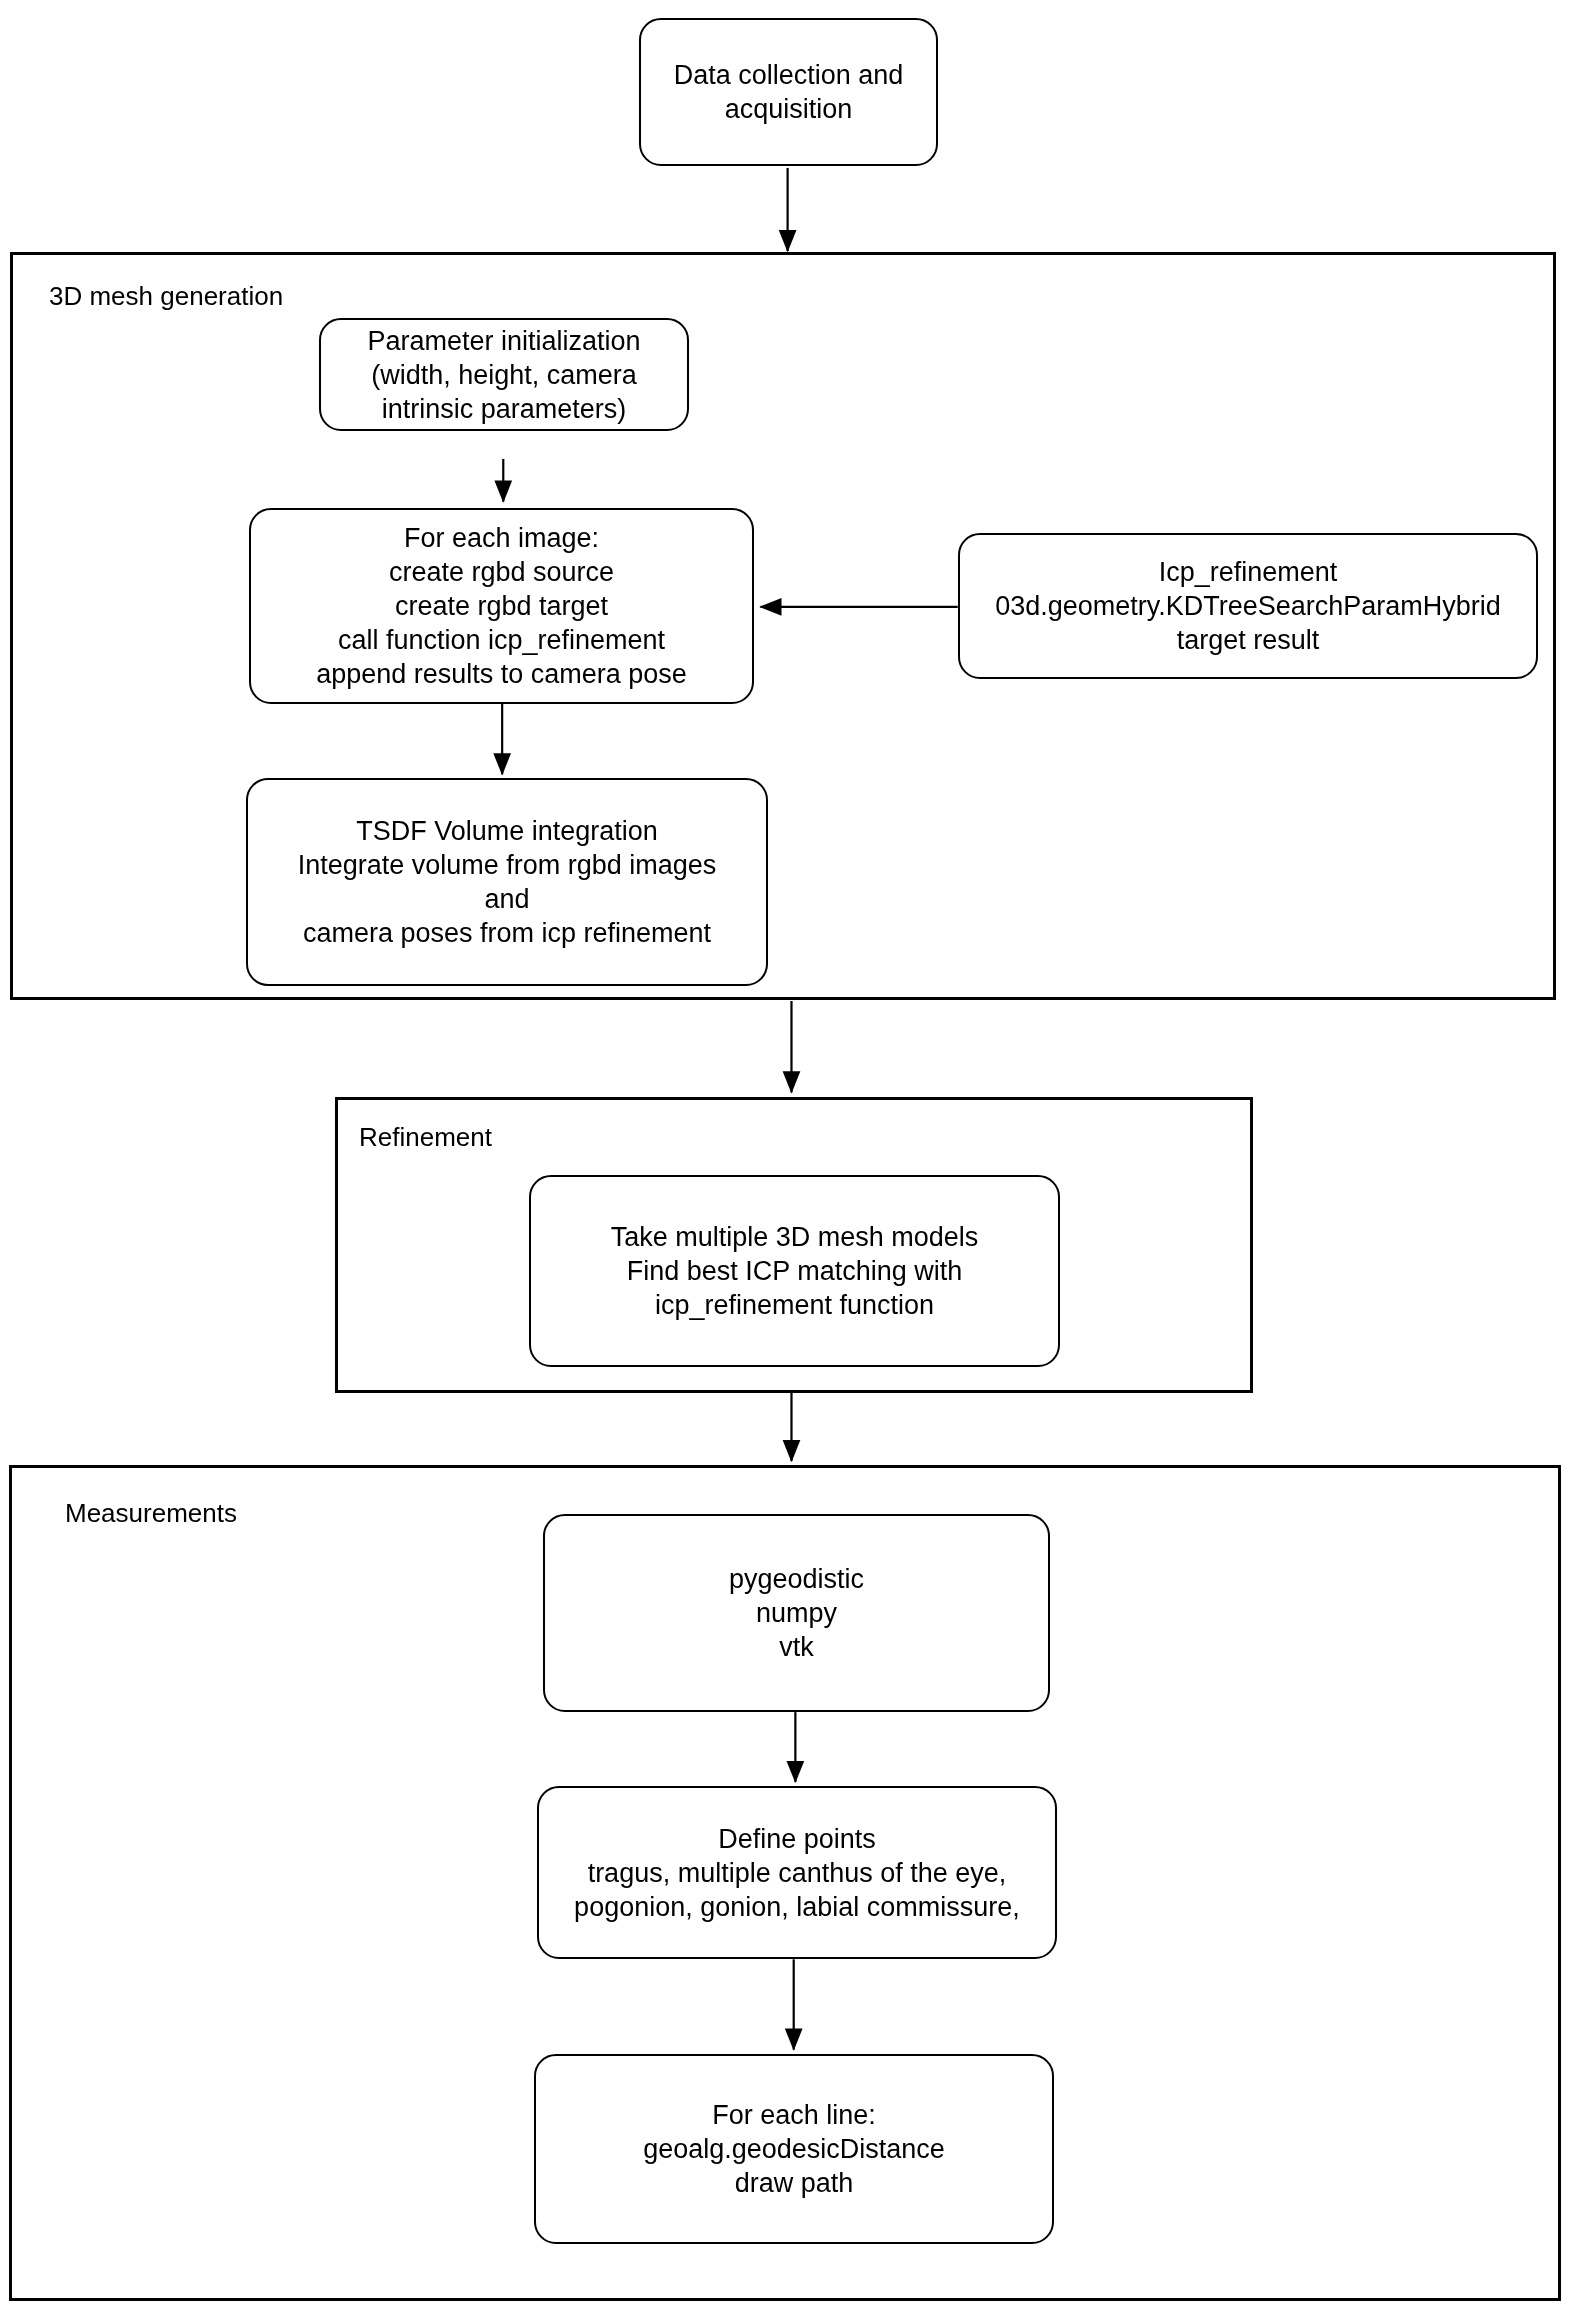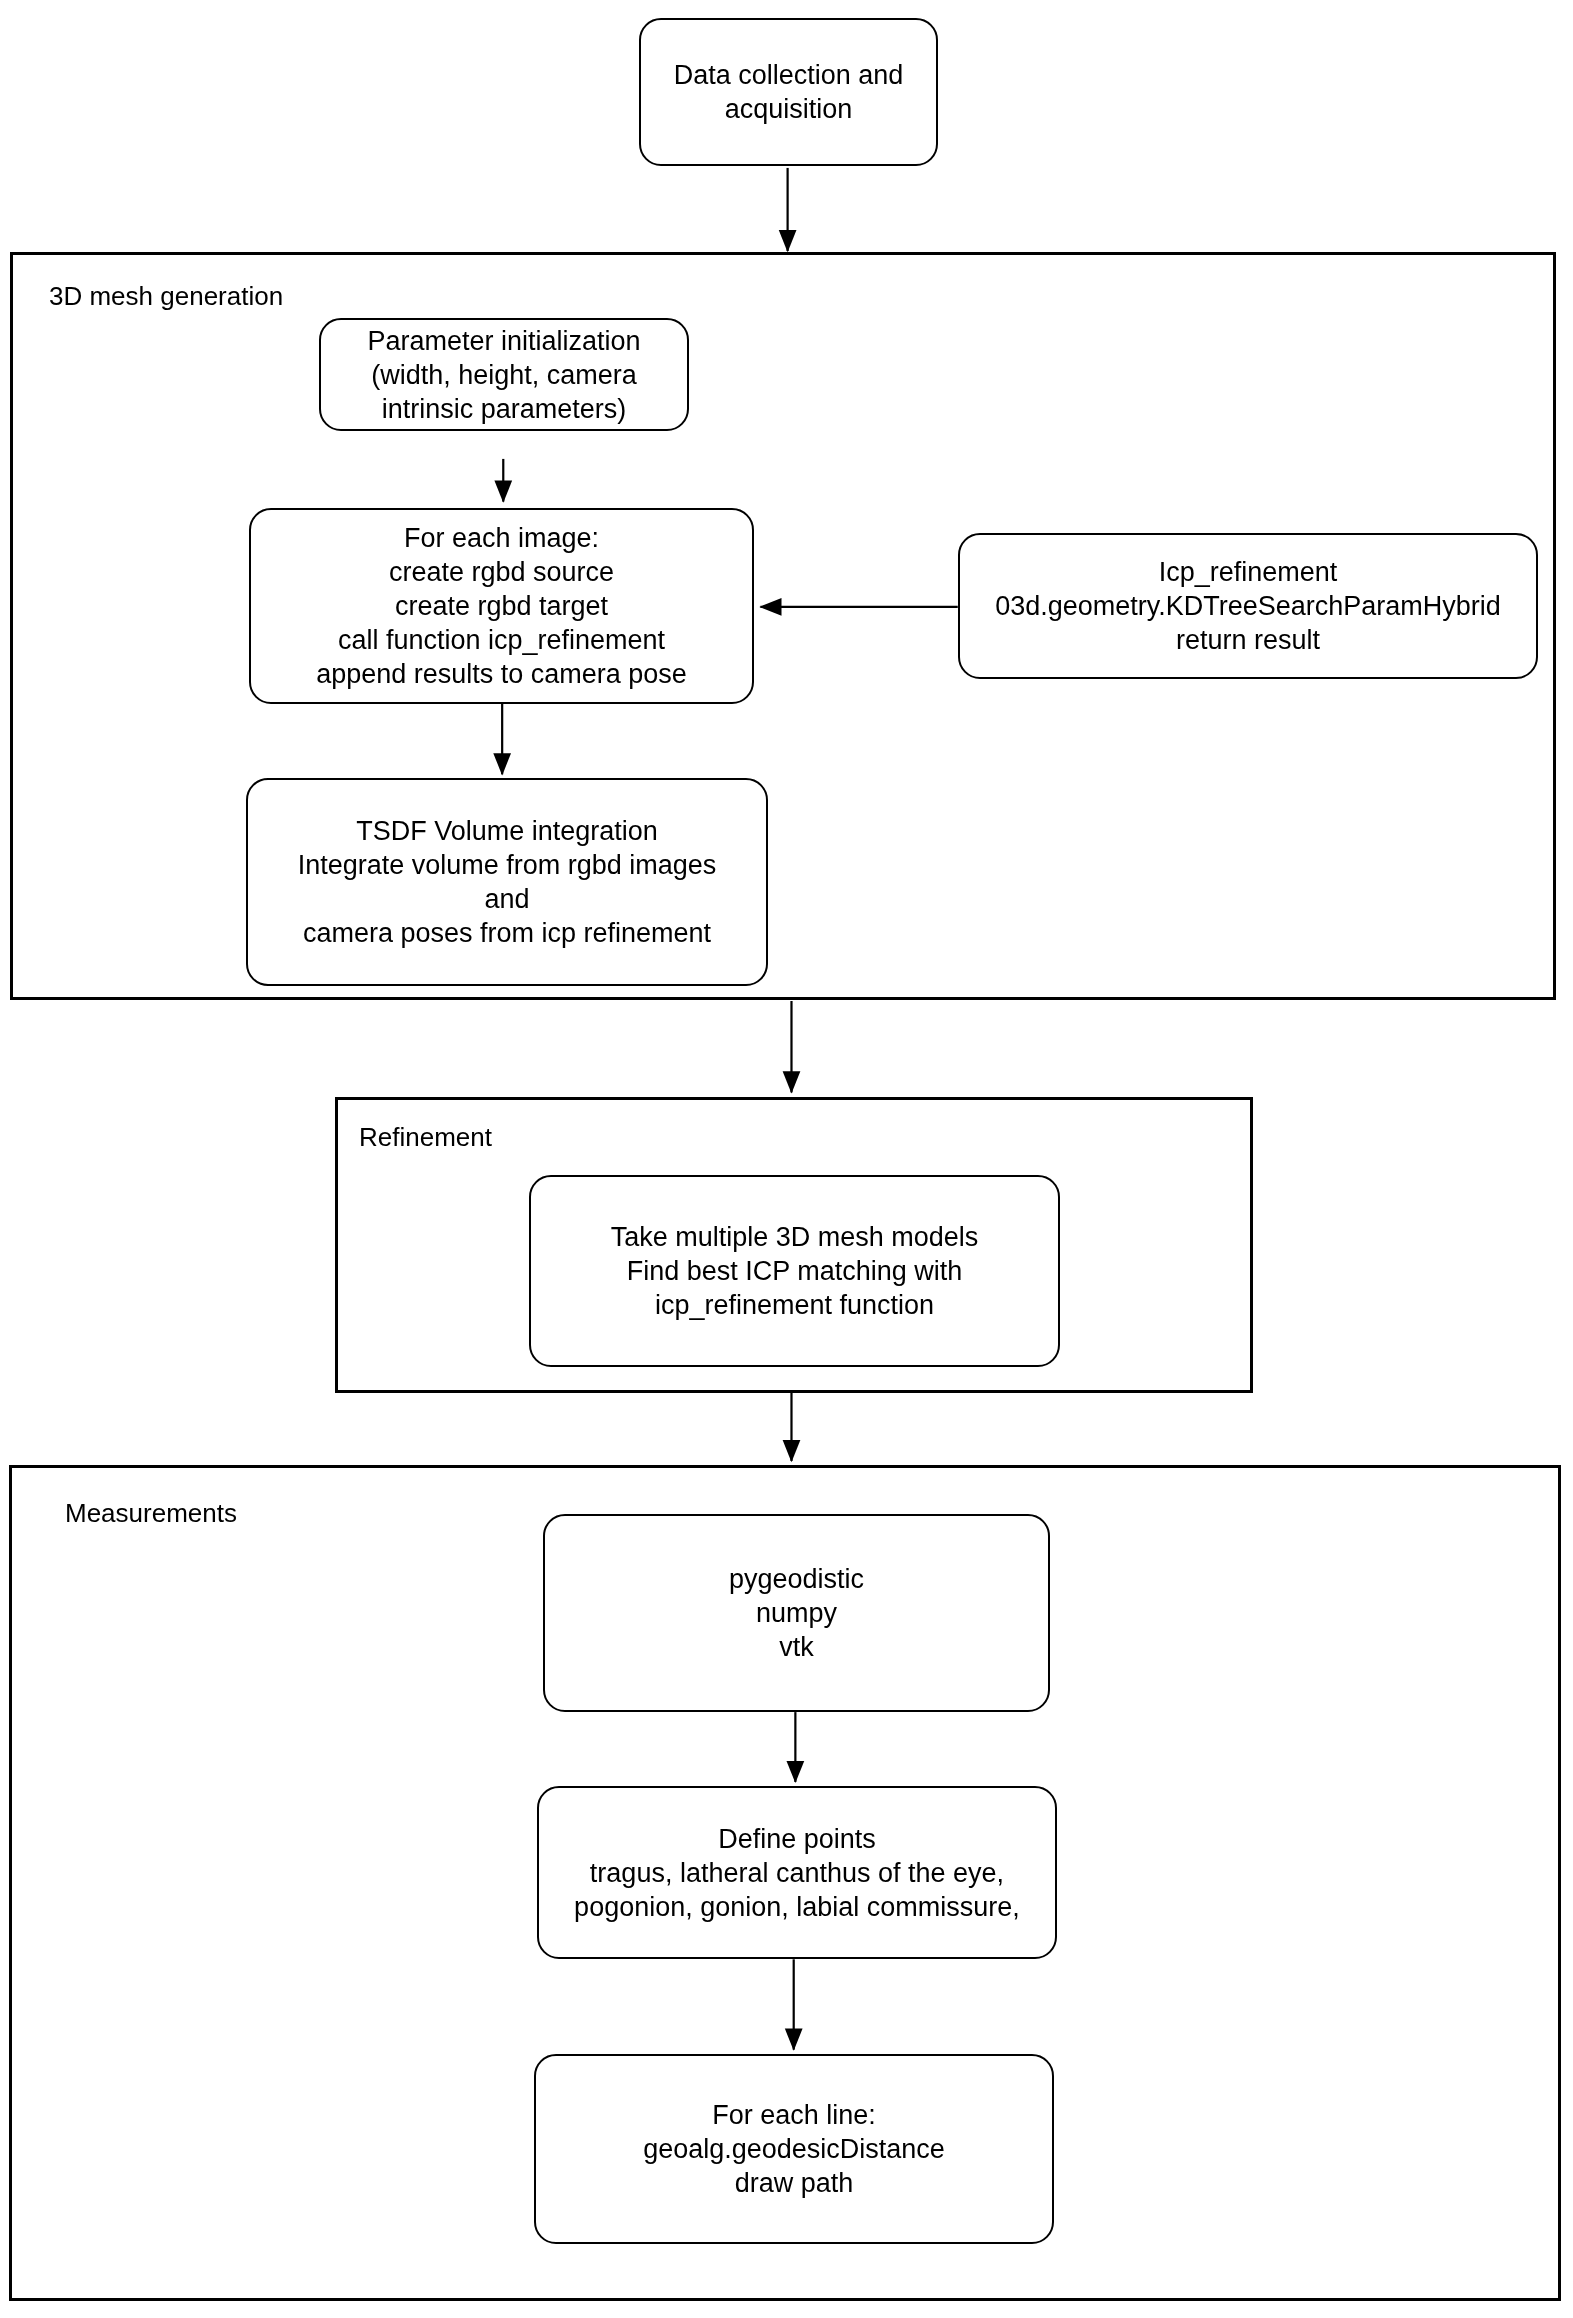--- a/index.html
+++ b/index.html
@@ -88,21 +88,21 @@
     <div class="node-label">For each image:
 create rgbd source
 create rgbd target
 call function icp_refinement
 append results to camera pose</div>
   </div>
 
   <div class="node" style="left:958px;top:533px;width:580px;height:146px;">
     <div class="node-label">Icp_refinement
 03d.geometry.KDTreeSearchParamHybrid
-return result</div>
+target result</div>
   </div>
 
   <div class="node" style="left:246px;top:778px;width:522px;height:208px;">
     <div class="node-label">TSDF Volume integration
 Integrate volume from rgbd images
 and
 camera poses from icp refinement</div>
   </div>
 
   <div class="node" style="left:529px;top:1175px;width:531px;height:192px;">
@@ -112,21 +112,21 @@
   </div>
 
   <div class="node" style="left:543px;top:1514px;width:507px;height:198px;">
     <div class="node-label">pygeodistic
 numpy
 vtk</div>
   </div>
 
   <div class="node" style="left:537px;top:1786px;width:520px;height:173px;">
     <div class="node-label">Define points
-tragus, latheral canthus of the eye,
+tragus, multiple canthus of the eye,
 pogonion, gonion, labial commissure,</div>
   </div>
 
   <div class="node" style="left:534px;top:2054px;width:520px;height:190px;">
     <div class="node-label">For each line:
 geoalg.geodesicDistance
 draw path</div>
   </div>
 
 </div>

